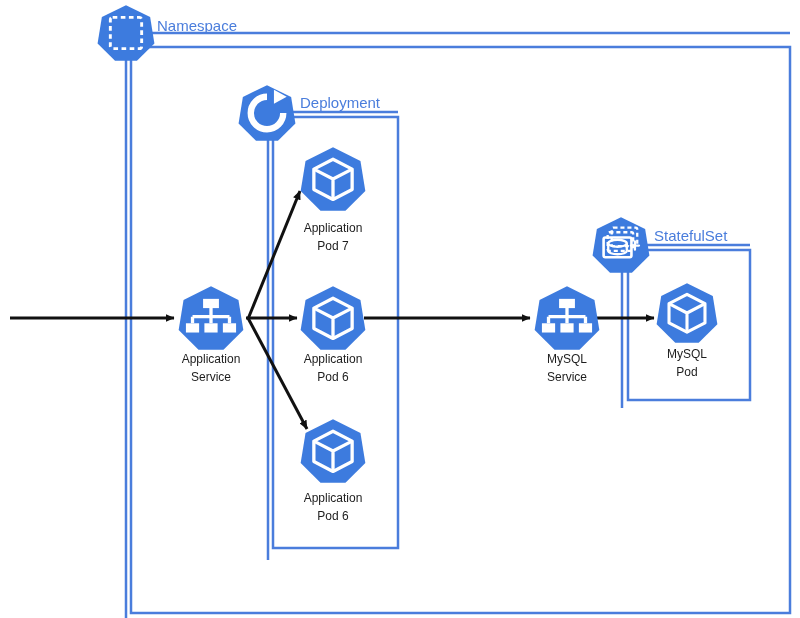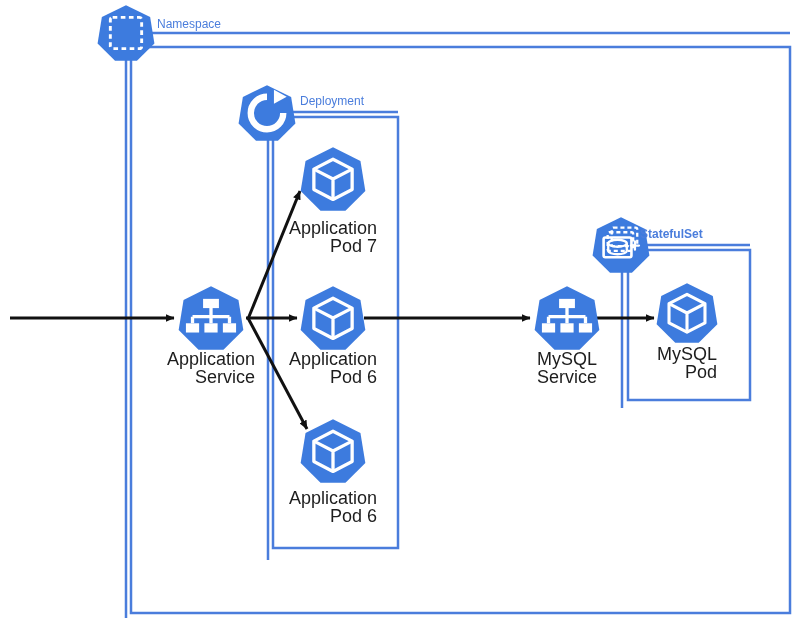--- a/index.html
+++ b/index.html
@@ -18,31 +18,31 @@
   #diagram-svg {
     position: absolute;
     left: 0;
     top: 0;
     width: 800px;
     height: 618px;
   }
   .grp-label {
     position: absolute;
     color: #4a7ddc;
-    font-size: 12px;
+    font-size: 15px;
     font-family: "Liberation Sans", sans-serif;
     white-space: nowrap;
     line-height: 1;
   }
   .node-label {
     position: absolute;
     color: #1d1d1d;
-    font-size: 18px;
+    font-size: 12px;
     font-family: "Liberation Sans", sans-serif;
-    text-align: right;
+    text-align: center;
     line-height: 18px;
     white-space: nowrap;
   }
   .node-label span { display: block; }
 </style>
 </head>
 <body>
 
 <div id="canvas">
 
@@ -158,21 +158,21 @@
 
     <g transform="translate(656,282) scale(0.62)">
       <path d="M50 2 L91.6 22.6 L99 68.2 L68.9 98 L31.1 98 L1 68.2 L8.4 22.6 Z" fill="#3d7bde"></path>
       <path d="M50 20 L79 35 L79 66 L50 81 L21 66 L21 35 Z" fill="none" stroke="#ffffff" stroke-width="5" stroke-linejoin="round"></path>
       <path d="M21 35 L50 50 L79 35 M50 50 L50 81" fill="none" stroke="#ffffff" stroke-width="5" stroke-linejoin="round"></path>
     </g>
   </svg>
 
   <div class="grp-label" style="left:157px; top:18px;">Namespace</div>
   <div class="grp-label" style="left:300px; top:95px;">Deployment</div>
-  <div class="grp-label" style="left:640px; top:228px;font-weight:bold;">StatefulSet</div>
+  <div class="grp-label" style="left:654px; top:228px;">StatefulSet</div>
 
   <div class="node-label" style="left:211px; top:350px; transform:translateX(-50%);">
     <span>Application</span>
     <span>Service</span>
   </div>
 
   <div class="node-label" style="left:333px; top:219px; transform:translateX(-50%);">
     <span>Application</span>
     <span>Pod 7</span>
   </div>

